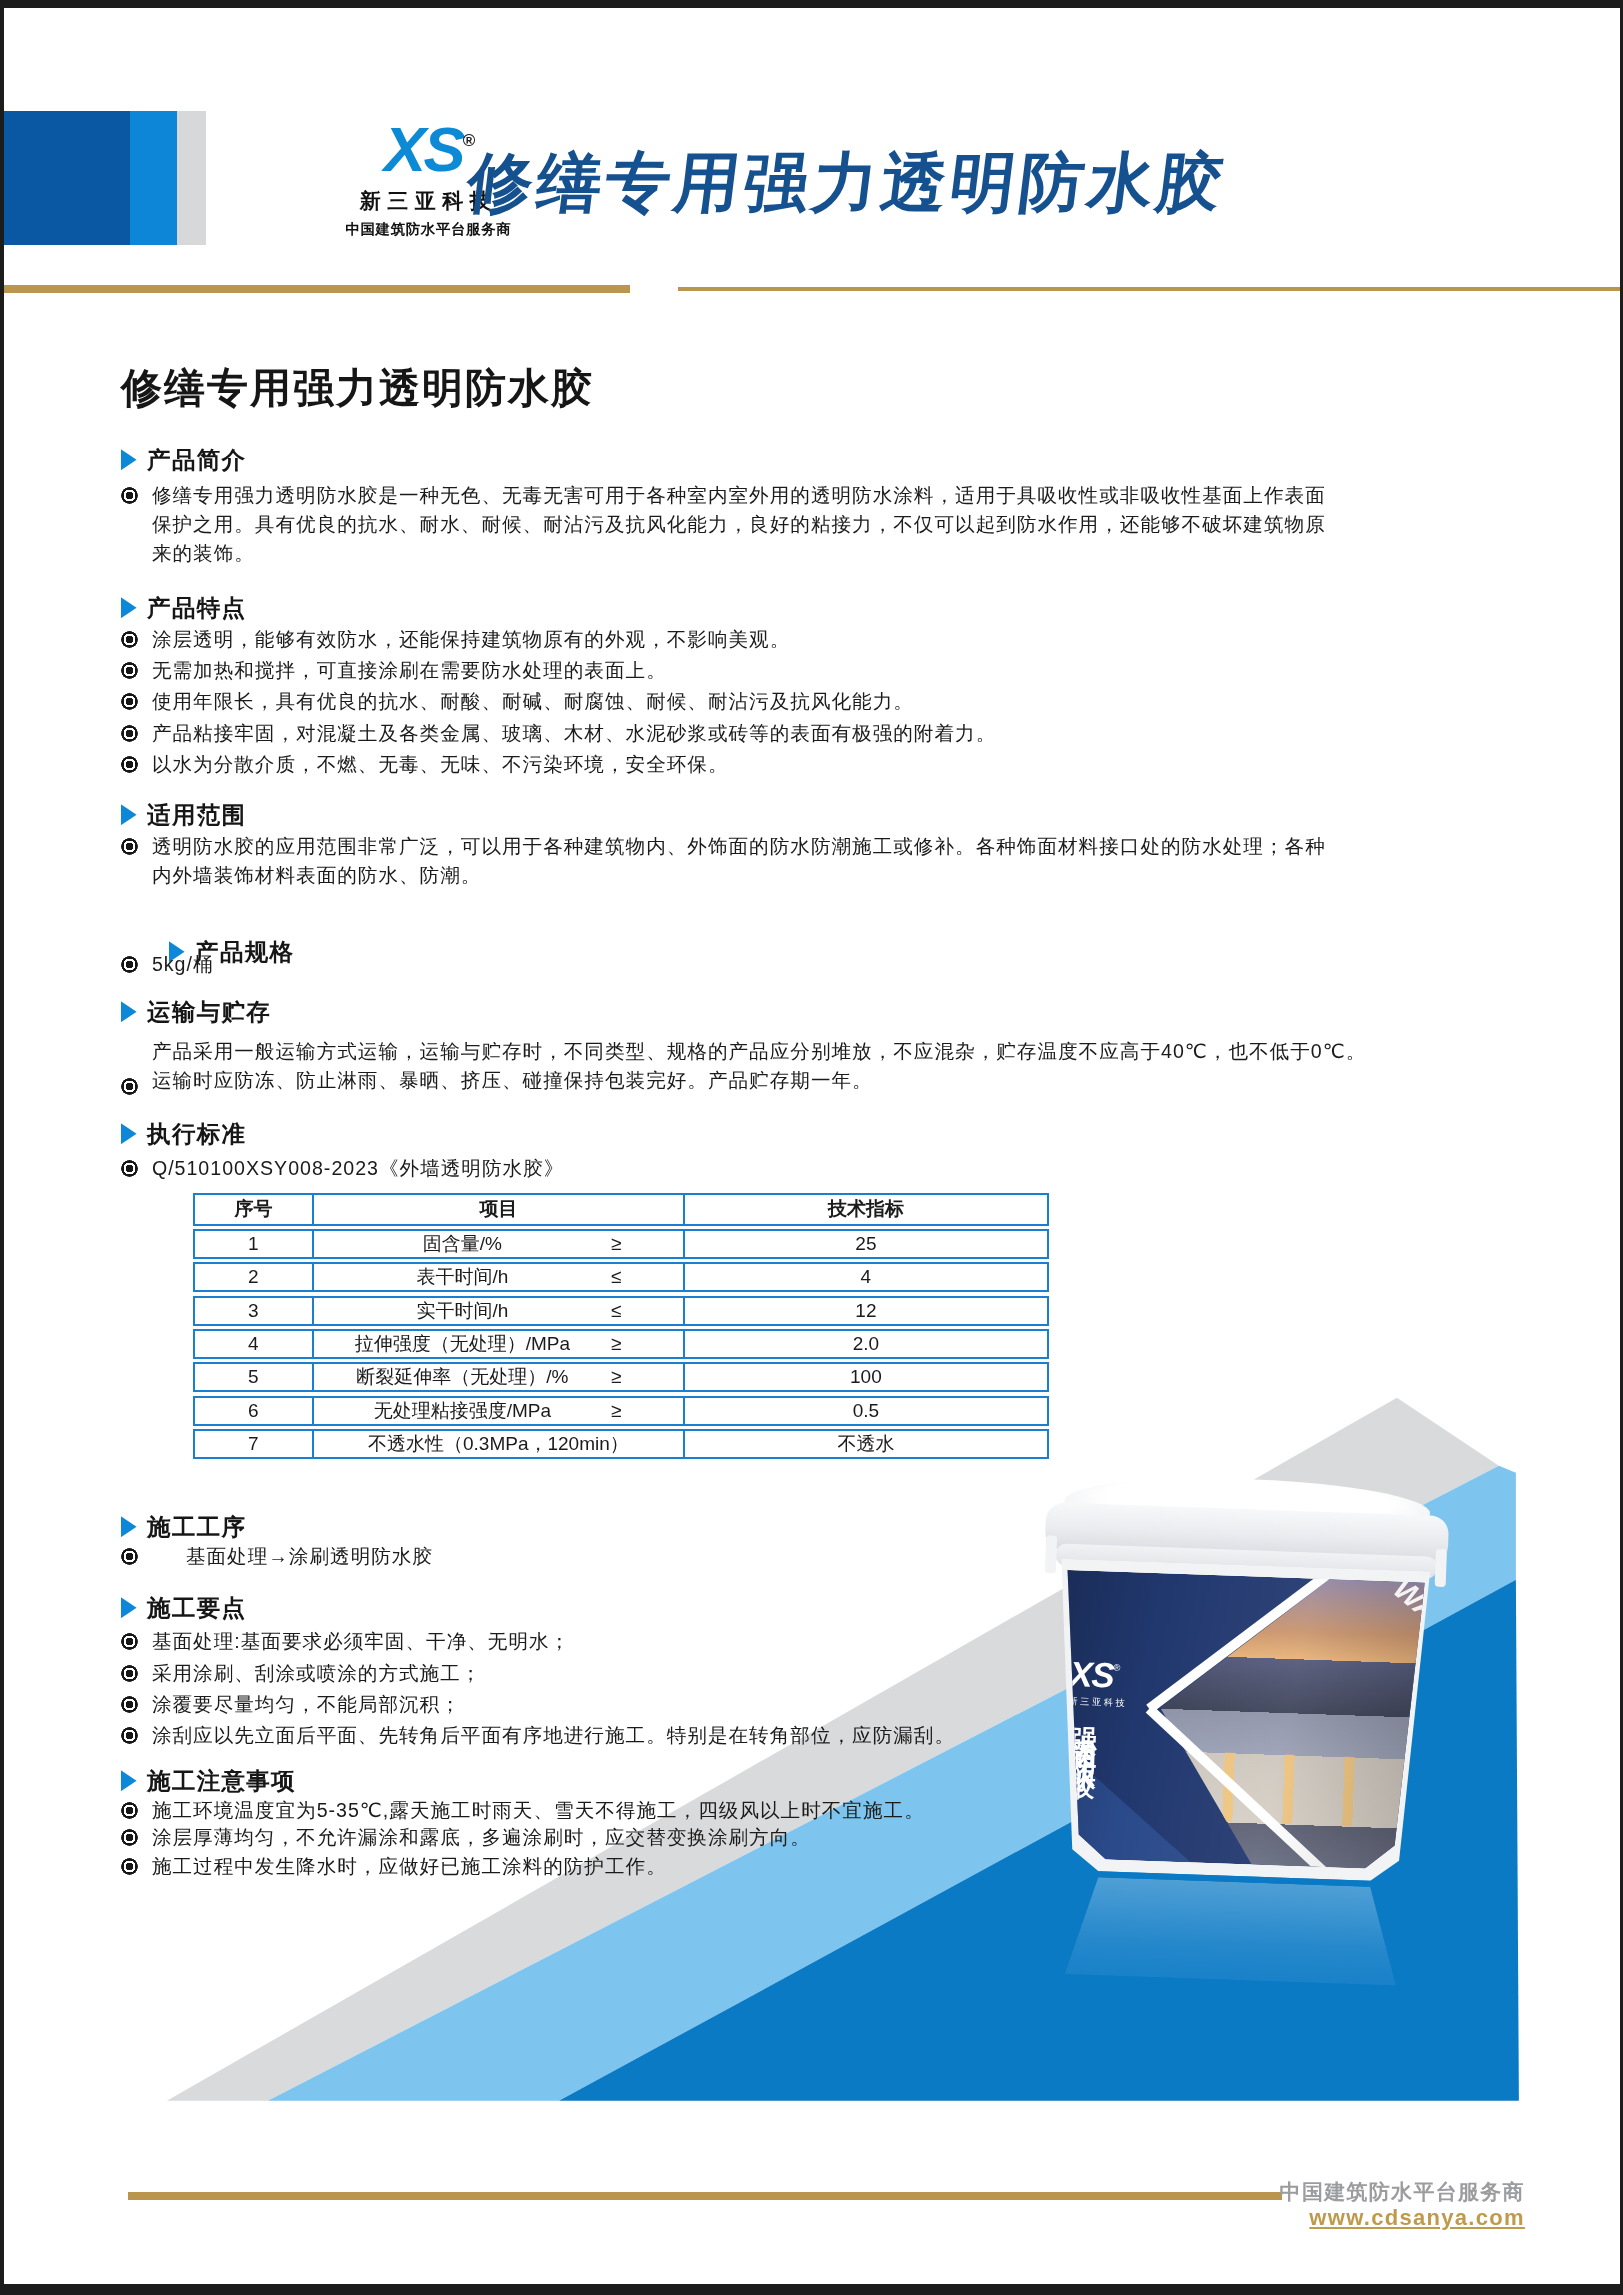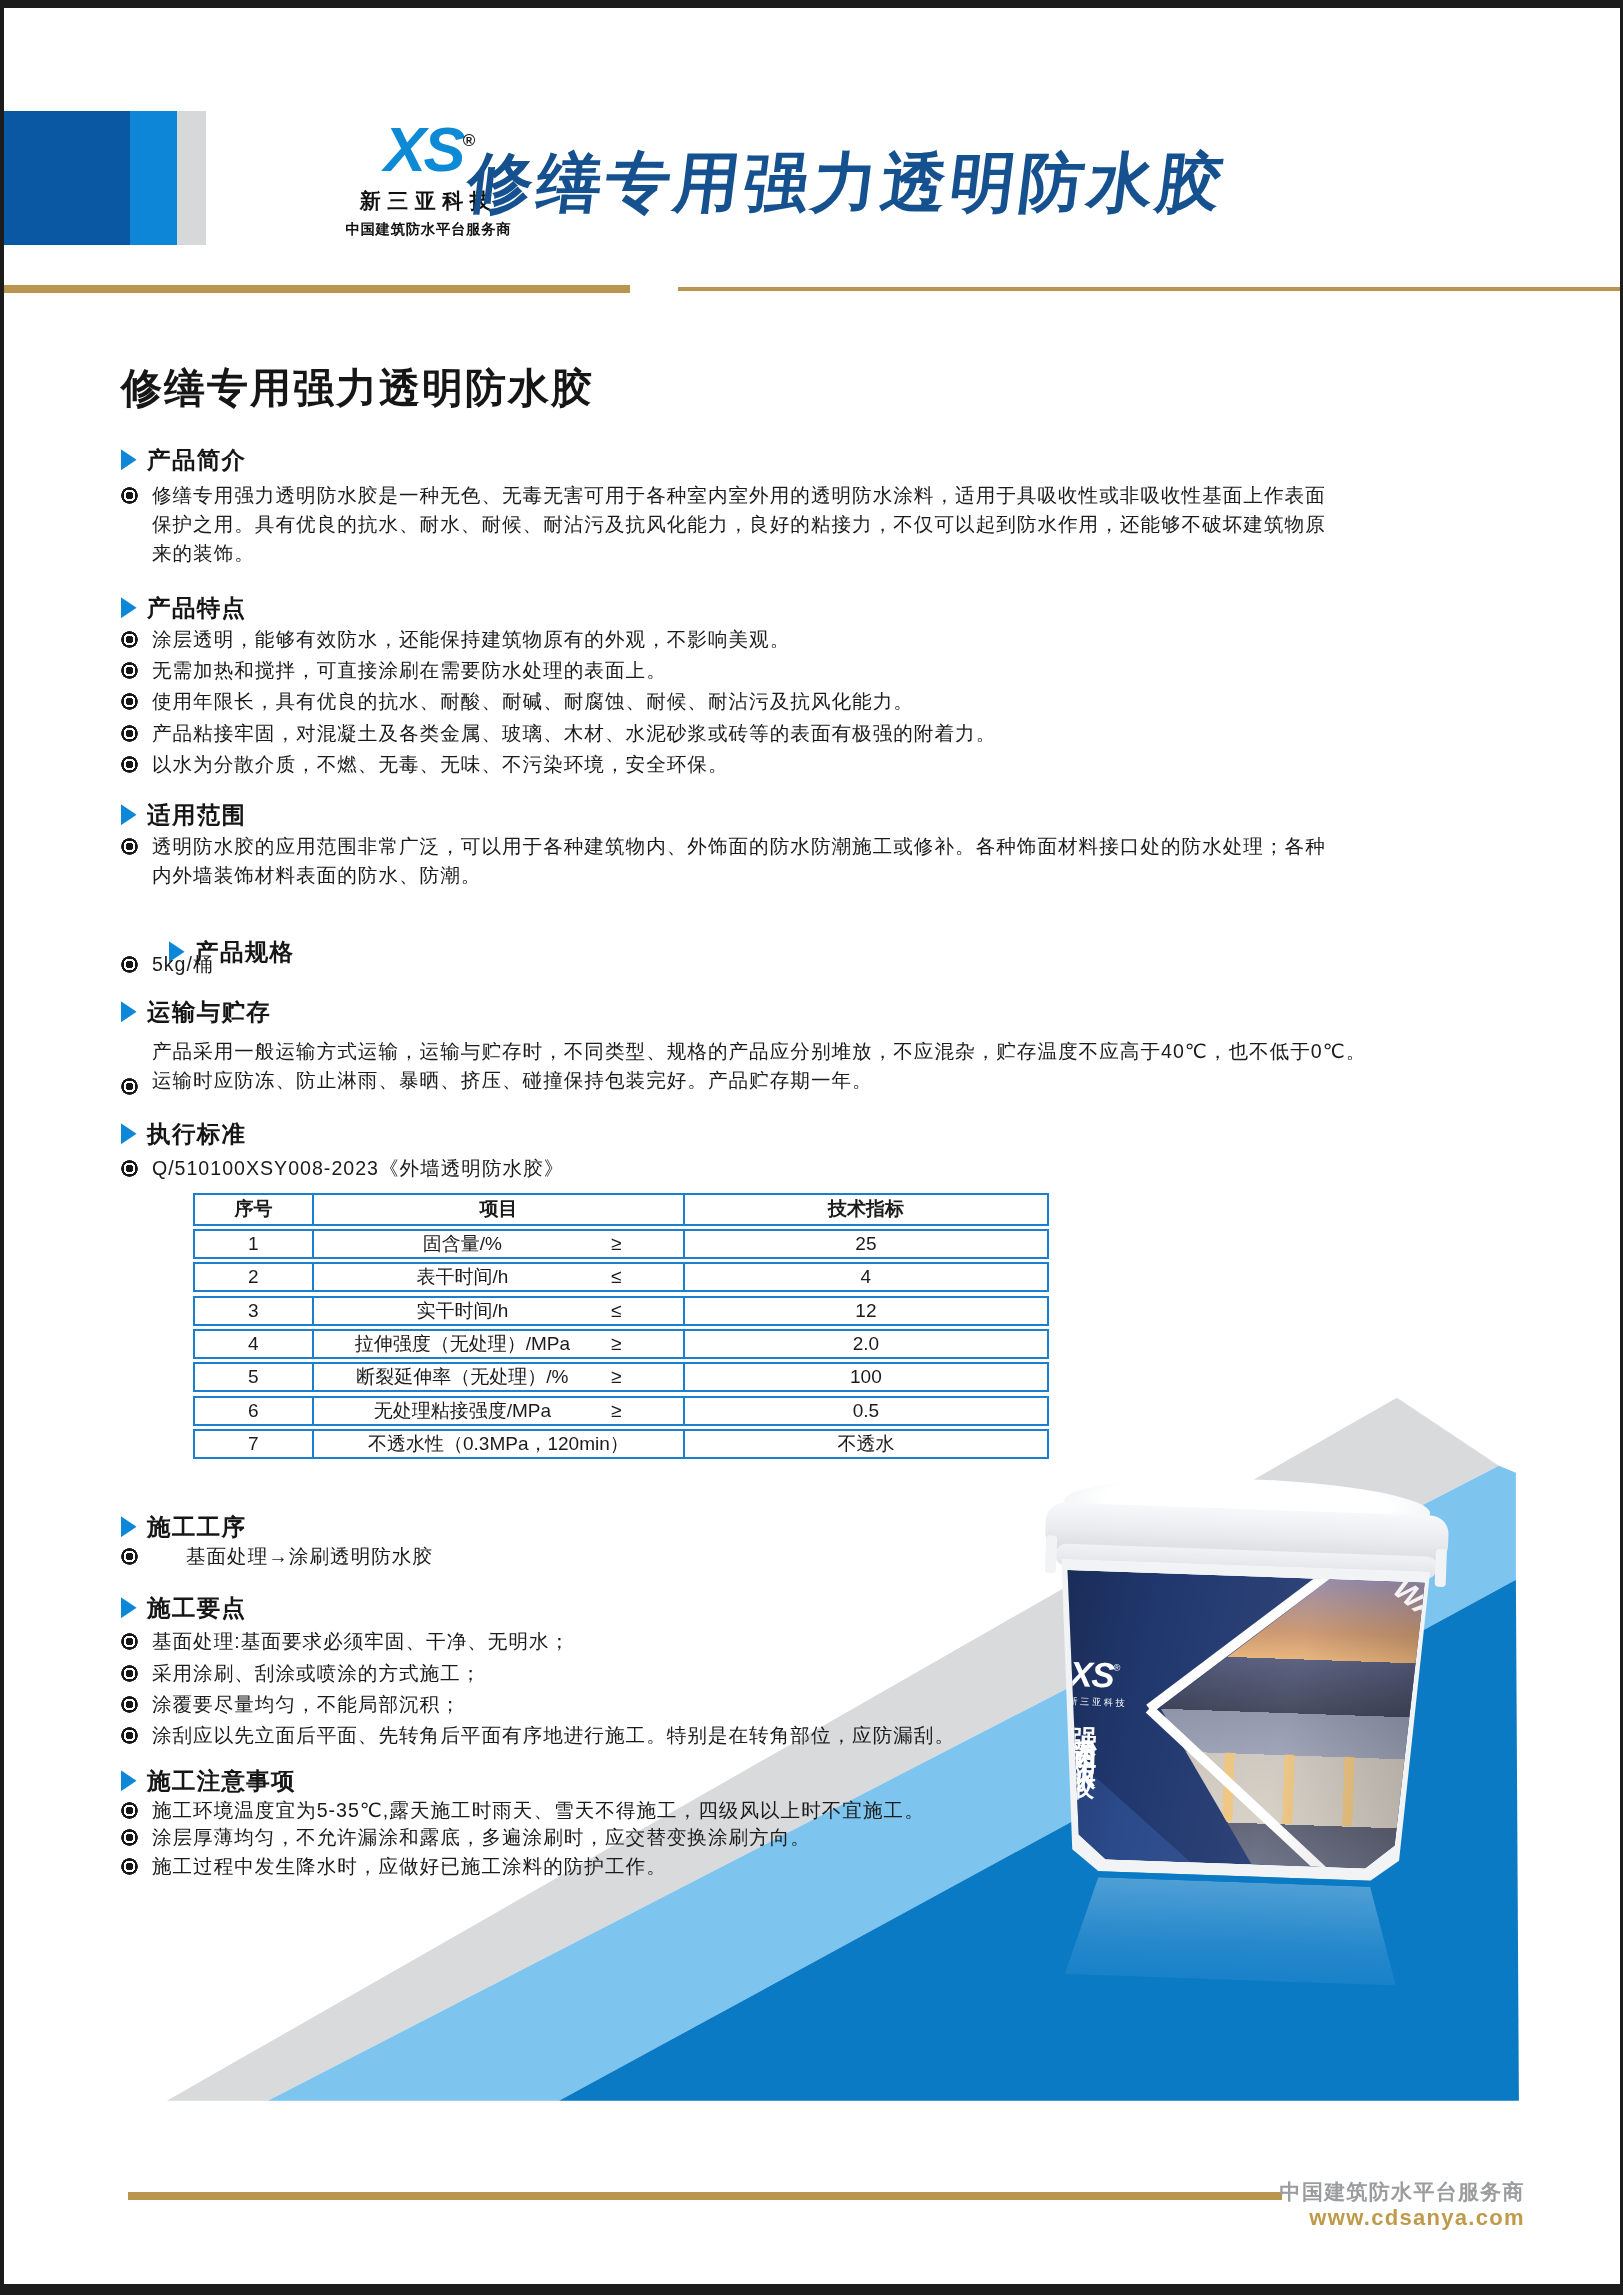--- a/index.html
+++ b/index.html
@@ -97,21 +97,21 @@
     color:#fff;font-size:25px;font-weight:900;letter-spacing:7.8px;}
   .b-watermark{position:absolute;right:5.2px;top:1.3px;color:rgba(255,255,255,.9);font-size:30px;font-weight:900;
     font-style:italic;transform:rotate(38deg);}
   .b-reflect{position:absolute;left:0;top:403px;width:403px;height:137px;opacity:.35;
     background:linear-gradient(180deg,rgba(255,255,255,.8) 0%,rgba(230,238,248,.35) 45%,rgba(255,255,255,0) 100%);
     clip-path:polygon(65px 0,337px 0,366px 98px,35px 98px);}
 
   
   .foot-gold{position:absolute;left:124px;top:2184px;width:1154px;height:8.5px;background:#b9954e;}
   .foot-tagline{position:absolute;right:95px;top:2170px;font-size:21px;font-weight:600;color:#9b9c9e;letter-spacing:1.3px;}
-  .foot-site{position:absolute;right:95px;top:2197px;font-size:22px;font-weight:700;color:#bf9a4a;letter-spacing:1.3px;}
+  .foot-site{position:absolute;right:95px;top:2197px;font-size:22px;font-weight:700;color:#bf9a4a;letter-spacing:1.3px;text-decoration:underline;}
 </style>
 </head>
 <body>
 
 <div class="page">
 
   <div class="decor">
     <div class="band band-gray"></div>
     <div class="band band-lightblue"></div>
     <div class="band band-medblue"></div>

